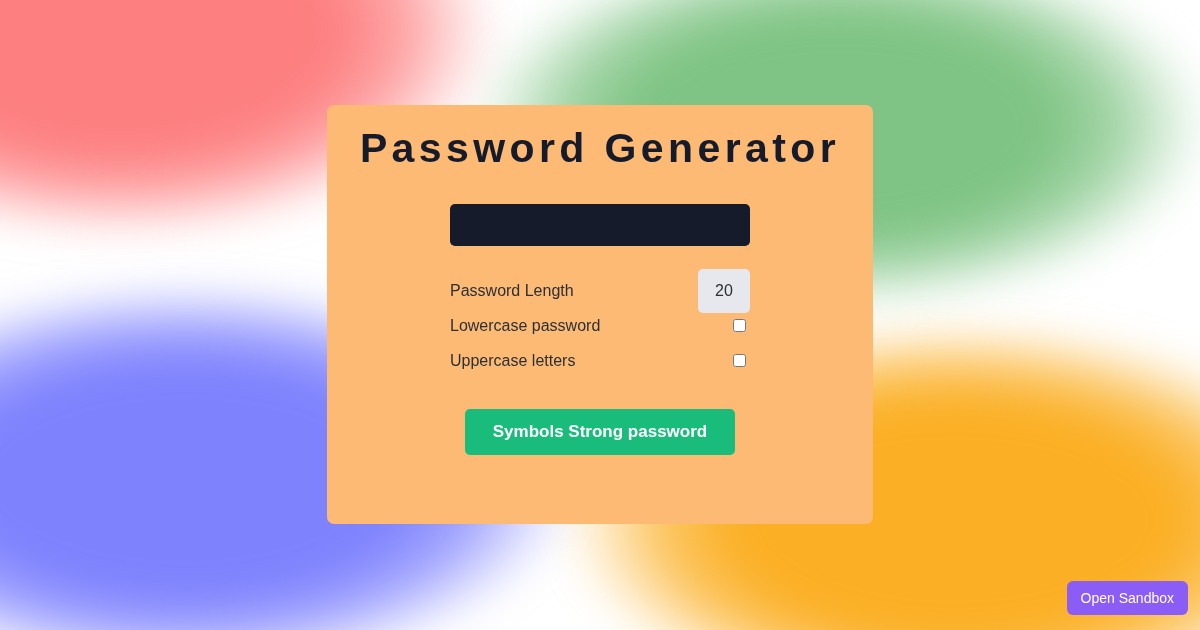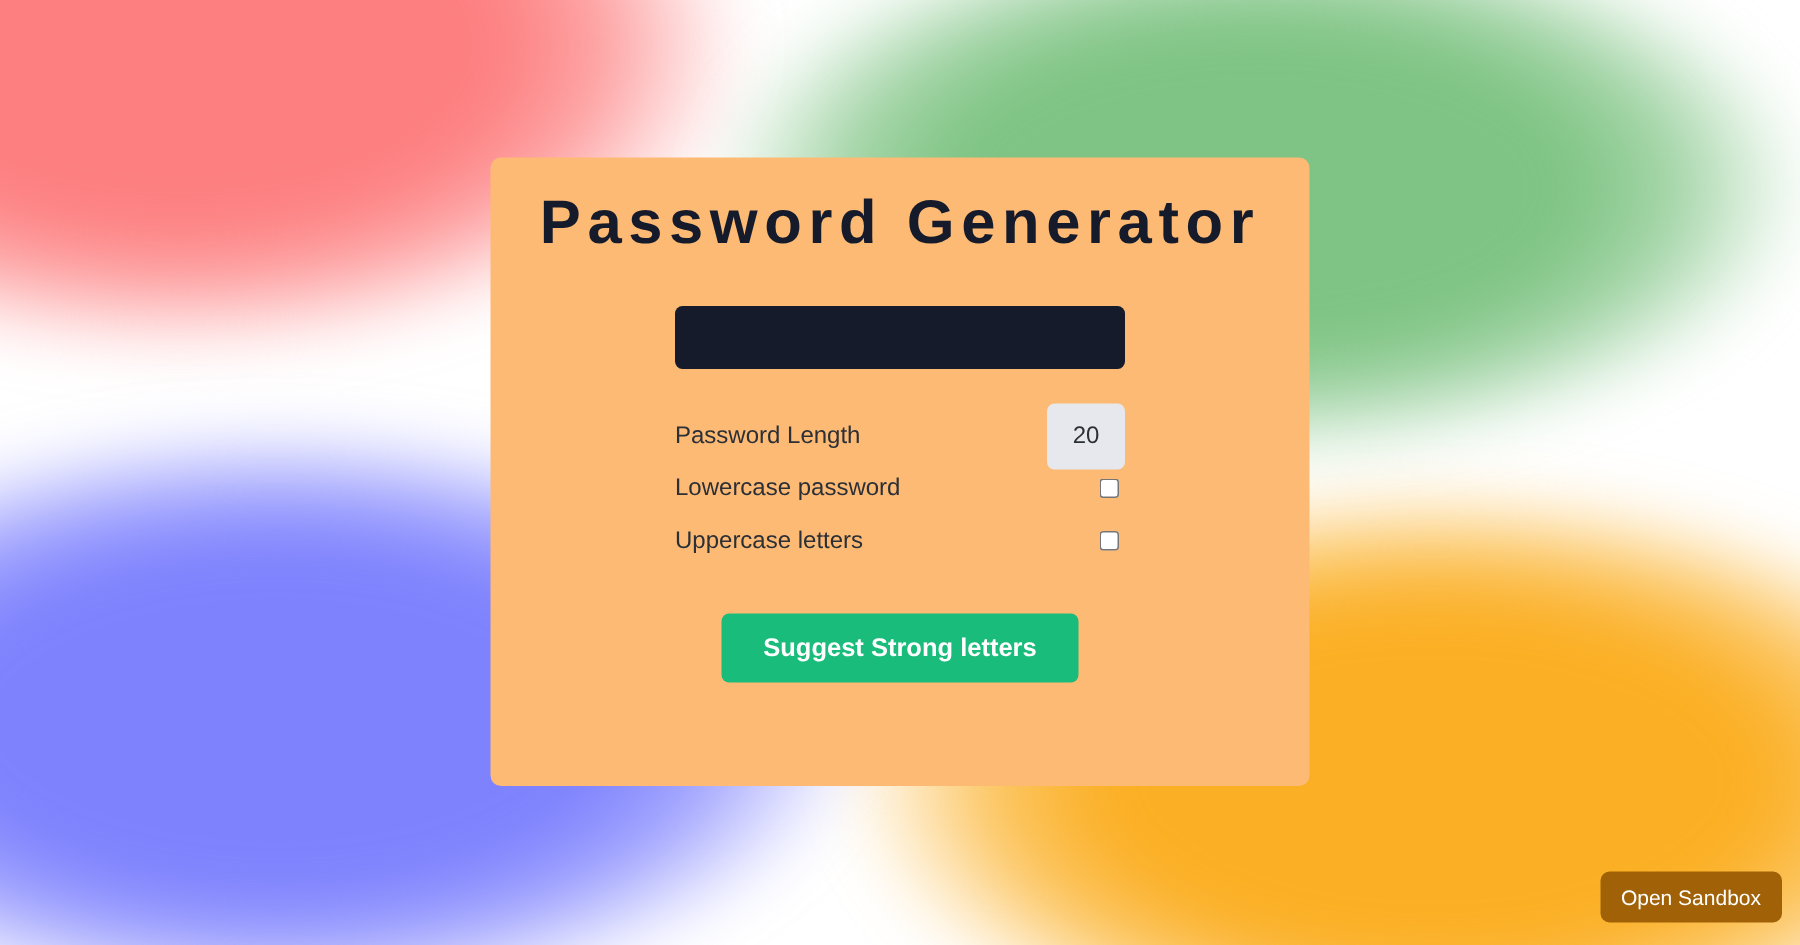--- a/index.html
+++ b/index.html
@@ -156,21 +156,21 @@
     font-family: "Liberation Sans", "DejaVu Sans", sans-serif;
     cursor: pointer;
     white-space: nowrap;
   }
 
   
   #open-sandbox-badge {
     position: absolute;
     right: 12px;
     bottom: 15px;
-    background: #a16207;
+    background: #8b5cf6;
     color: #ffffff;
     font-size: 14px;
     font-family: "Liberation Sans", "DejaVu Sans", sans-serif;
     padding: 9px 14px;
     border-radius: 6px;
     cursor: pointer;
     z-index: 10;
     white-space: nowrap;
   }
 </style>
@@ -204,17 +204,17 @@
 
     <div class="option-row">
       <span class="option-label">Uppercase letters</span>
       <input type="checkbox" class="option-checkbox" style="">
     </div>
 
 
 
   </div>
 
-  <button class="suggest-button">Suggest Strong letters</button>
+  <button class="suggest-button">Symbols Strong password</button>
 
 </div>
 
 <div id="open-sandbox-badge">Open Sandbox</div>
 
 </body></html>

